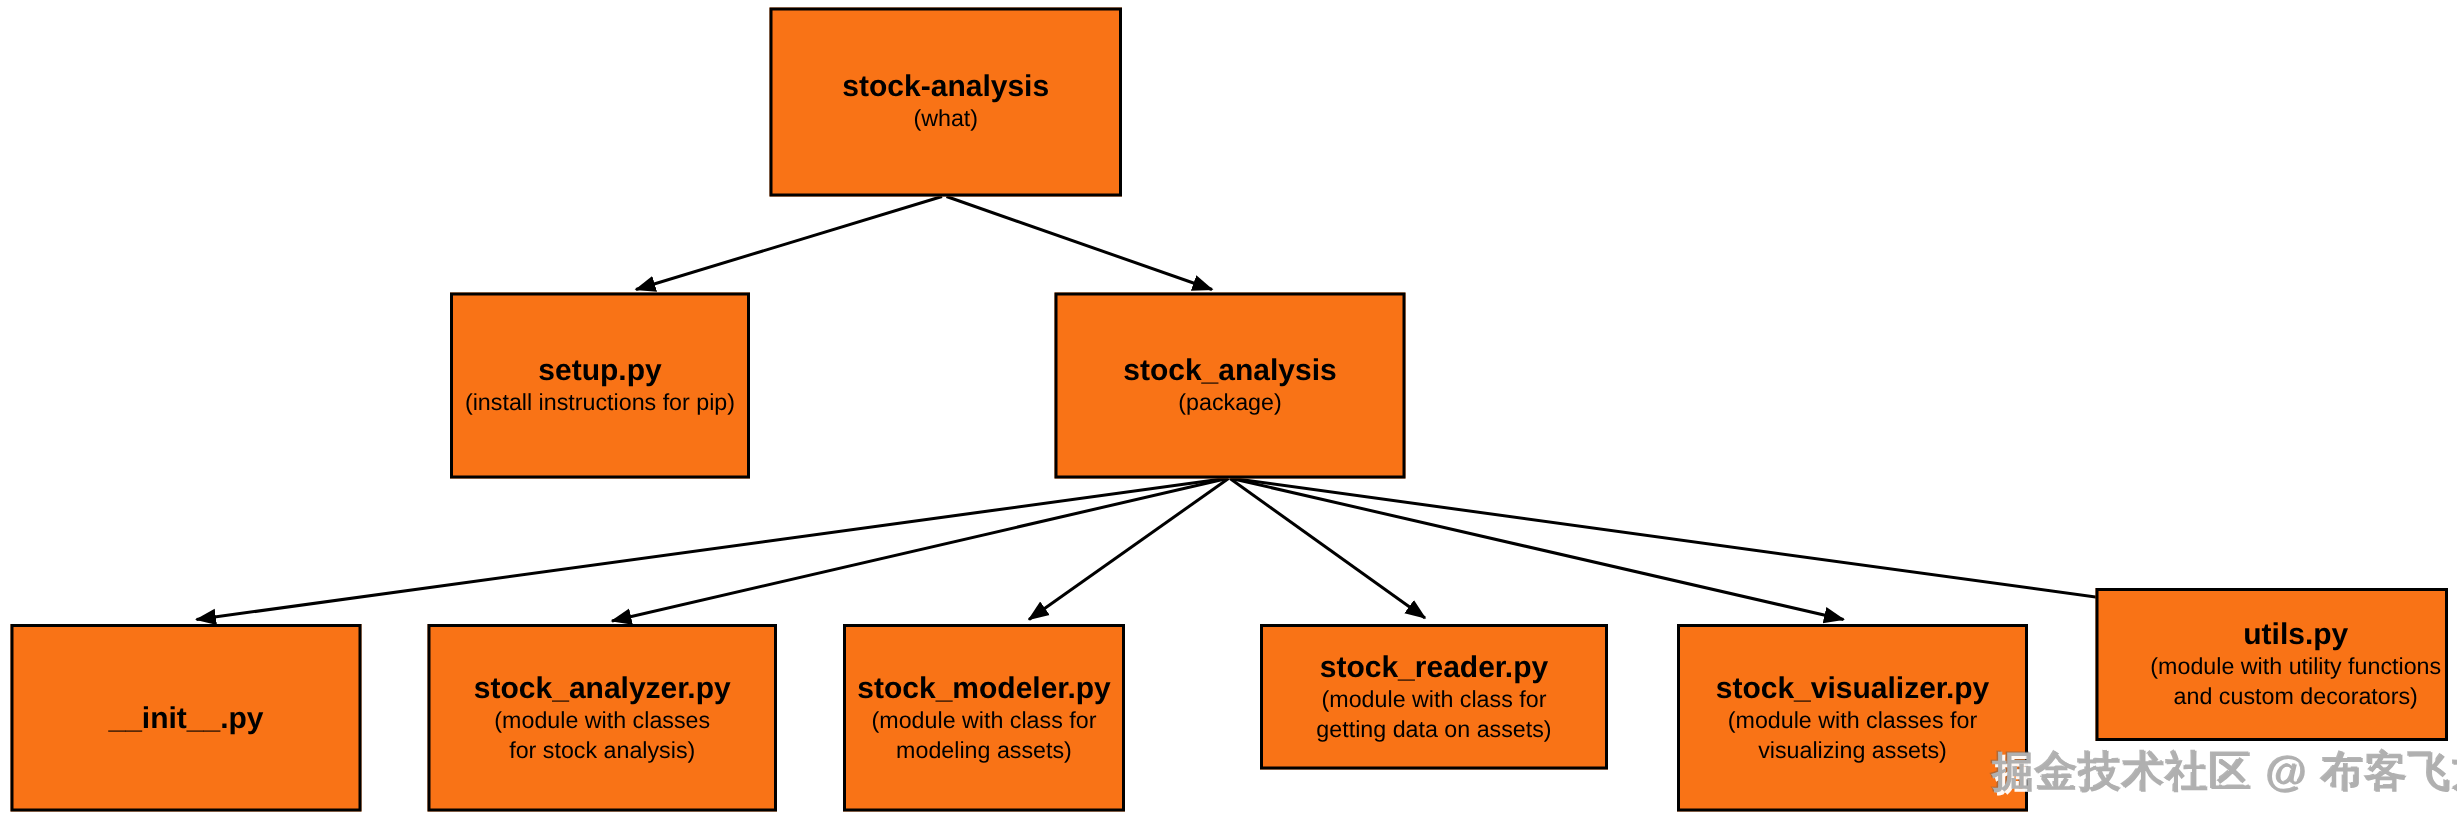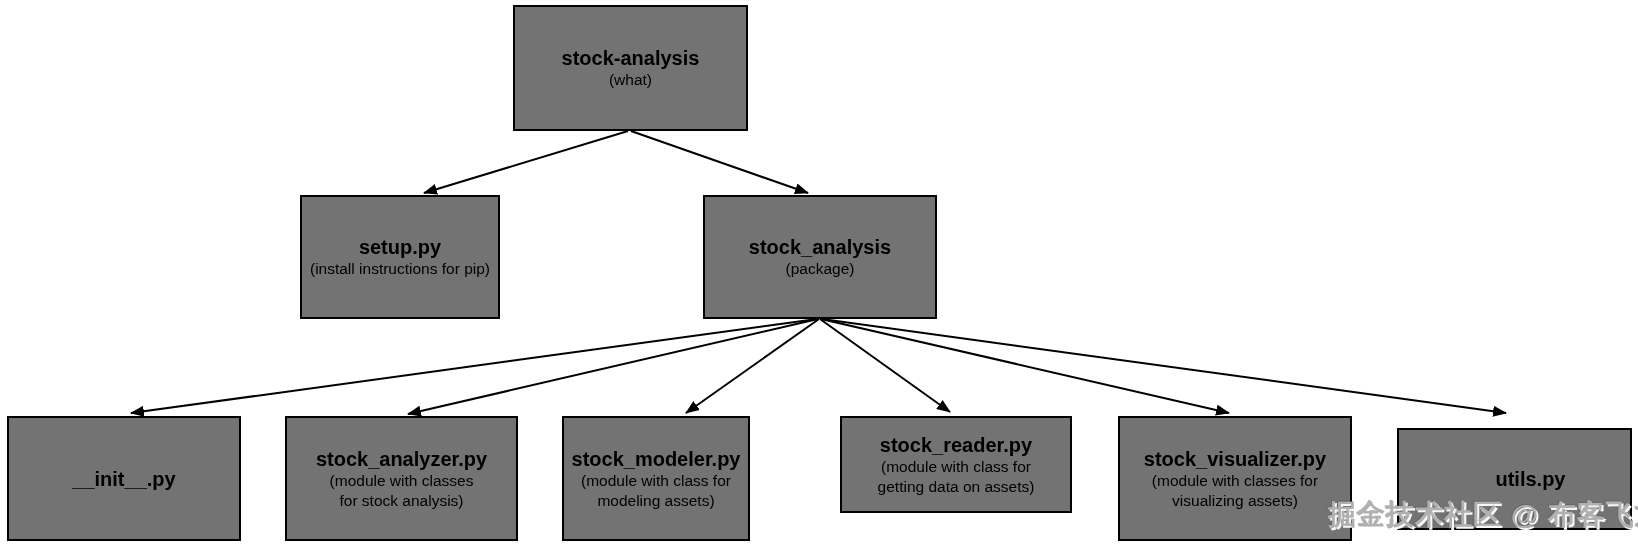--- a/index.html
+++ b/index.html
@@ -24,21 +24,21 @@
     height: 545px;
   }
   #edges-svg line {
     stroke: #000000;
     stroke-width: 2;
   }
   .node {
     position: absolute;
     box-sizing: border-box;
     border: 2px solid #000000;
-    background: #737373;
+    background: #f97316;
     display: flex;
     flex-direction: column;
     align-items: center;
     justify-content: center;
     text-align: center;
   }
   .node .title {
     font-weight: bold;
     font-size: 20px;
     line-height: 24px;
@@ -52,21 +52,21 @@
   }
   
   #node-repo        { left: 513px;  top: 5px;   width: 235px; height: 126px; }
   #node-setup       { left: 300px;  top: 195px; width: 200px; height: 124px; }
   #node-package     { left: 703px;  top: 195px; width: 234px; height: 124px; }
   #node-init        { left: 7px;    top: 416px; width: 234px; height: 125px; }
   #node-analyzer    { left: 285px;  top: 416px; width: 233px; height: 125px; text-align: center; }
   #node-modeler     { left: 562px;  top: 416px; width: 188px; height: 125px; }
   #node-reader      { left: 840px;  top: 416px; width: 232px; height: 97px; }
   #node-visualizer  { left: 1118px; top: 416px; width: 234px; height: 125px; }
-  #node-utils       { left: 1397px; top: 428px; width: 235px; height: 102px; padding-left: 32px; }
+  #node-utils       { left: 1397px; top: 392px; width: 235px; height: 102px; padding-left: 32px; }
 
   .watermark {
     position: absolute;
     left: 1328px;
     top: 496px;
     font-size: 28px;
     font-weight: bold;
     letter-spacing: 1px;
     color: #b0b0b0;
     text-shadow: 2px 2px 0 rgba(255,255,255,0.95), -1px -1px 0 rgba(90,90,90,0.45);
@@ -133,17 +133,19 @@
   </div>
 
   <div class="node" id="node-visualizer">
     <span class="title">stock_visualizer.py</span>
     <span class="subtitle">(module with classes for
 visualizing assets)</span>
   </div>
 
   <div class="node" id="node-utils">
     <span class="title">utils.py</span>
+    <span class="subtitle">(module with utility functions
+and custom decorators)</span>
   </div>
 
   <div class="watermark">掘金技术社区 @ 布客飞龙</div>
 
 </div>
 
 </body></html>

